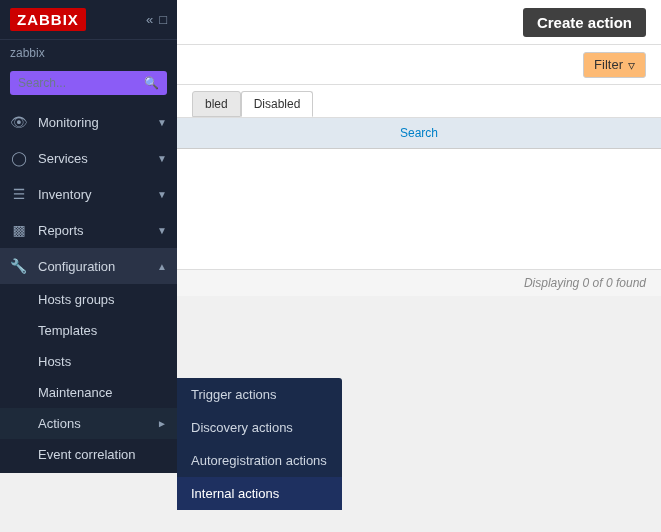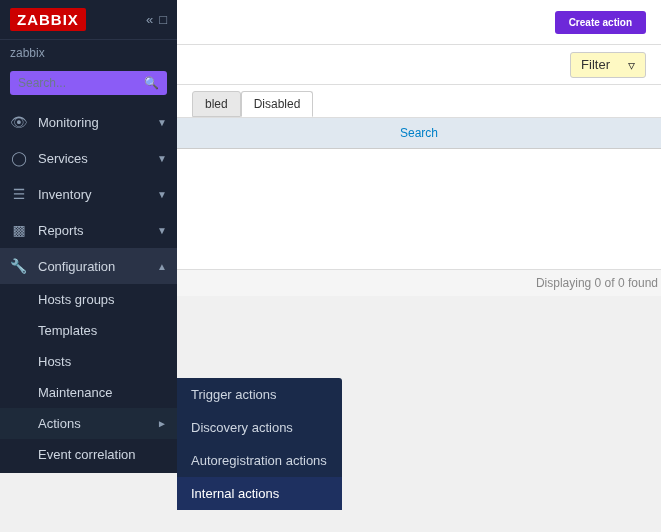--- a/index.html
+++ b/index.html
@@ -148,46 +148,46 @@
       background: #fff;
       padding: 8px 15px;
       display: flex;
       align-items: center;
       justify-content: flex-end;
       border-bottom: 1px solid #ddd;
       height: 45px;
     }
 
     .create-action-btn {
-      background: #6d28d9;
+      background: #404040;
       color: #fff;
       border: none;
       padding: 6px 14px;
       border-radius: 3px;
       cursor: pointer;
-      font-size: 10px;
+      font-size: 15px;
       font-weight: bold;
     }
 
     .filter-bar {
       background: #fff;
       padding: 8px 15px;
       display: flex;
       align-items: center;
       justify-content: flex-end;
       border-bottom: 1px solid #ddd;
       height: 40px;
     }
 
     .filter-btn {
       display: flex;
       align-items: center;
-      gap: 18px;
+      gap: 5px;
       border: 1px solid #ccc;
-      background: #fef9c3;
+      background: #fdba74;
       padding: 4px 10px;
       border-radius: 3px;
       cursor: pointer;
       font-size: 13px;
       color: #333;
     }
 
     .tabs-bar {
       background: #fff;
       padding: 6px 15px 0;
@@ -231,25 +231,26 @@
       text-align: center;
     }
 
     .table-empty {
       background: #fff;
       height: 120px;
     }
 
     .displaying-text {
       background: #f5f5f5;
-      padding: 6px 3px;
+      padding: 6px 15px;
       text-align: right;
       font-size: 12px;
       color: #888;
       border-top: 1px solid #ddd;
+      font-style: italic;
     }
 
     
     .dropdown-menu {
       position: absolute;
       left: 177px;
       top: 378px;
       width: 165px;
       background: #1a2a4a;
       z-index: 100;

